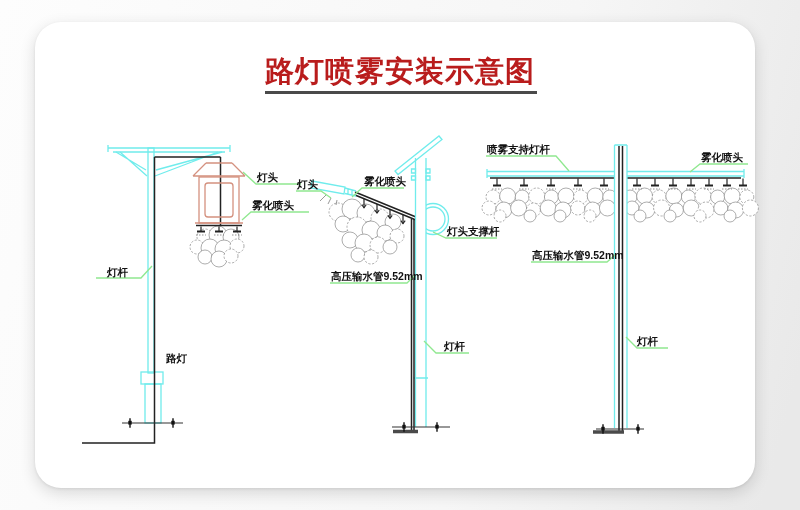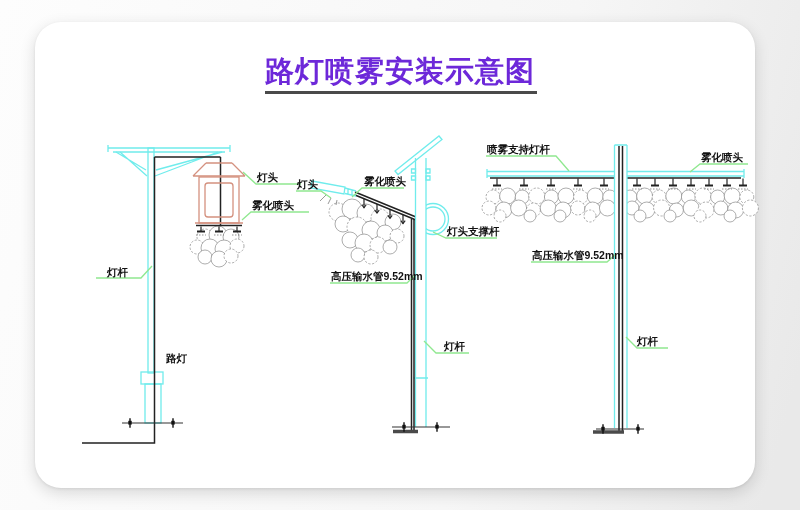--- a/index.html
+++ b/index.html
@@ -9,21 +9,21 @@
     font-family:"Liberation Sans","DejaVu Sans",sans-serif;
   }
   .card{
     position:absolute;left:35px;top:22px;width:720px;height:466px;
     background:#ffffff;border-radius:26px;
     box-shadow:0 5px 16px rgba(0,0,0,.14),0 1px 3px rgba(0,0,0,.08);
     z-index:1;
   }
   .title{
     position:absolute;left:0;top:52px;width:800px;text-align:center;
-    font-weight:700;font-size:29px;color:#6d28d9;letter-spacing:1px;
+    font-weight:700;font-size:29px;color:#b91c1c;letter-spacing:1px;
     z-index:3;margin:0;
   }
   .title-underline{
     position:absolute;left:265px;top:91px;width:272px;height:3px;
     background:#4a4a4a;z-index:3;
   }
   svg.diagram{position:absolute;left:0;top:0;z-index:2;}
   .cy{stroke:#70ecec;fill:none;stroke-width:1.3;}
   .bk{stroke:#222222;fill:none;stroke-width:1.5;}
   .bk2{stroke:#333333;fill:none;stroke-width:1.2;}

